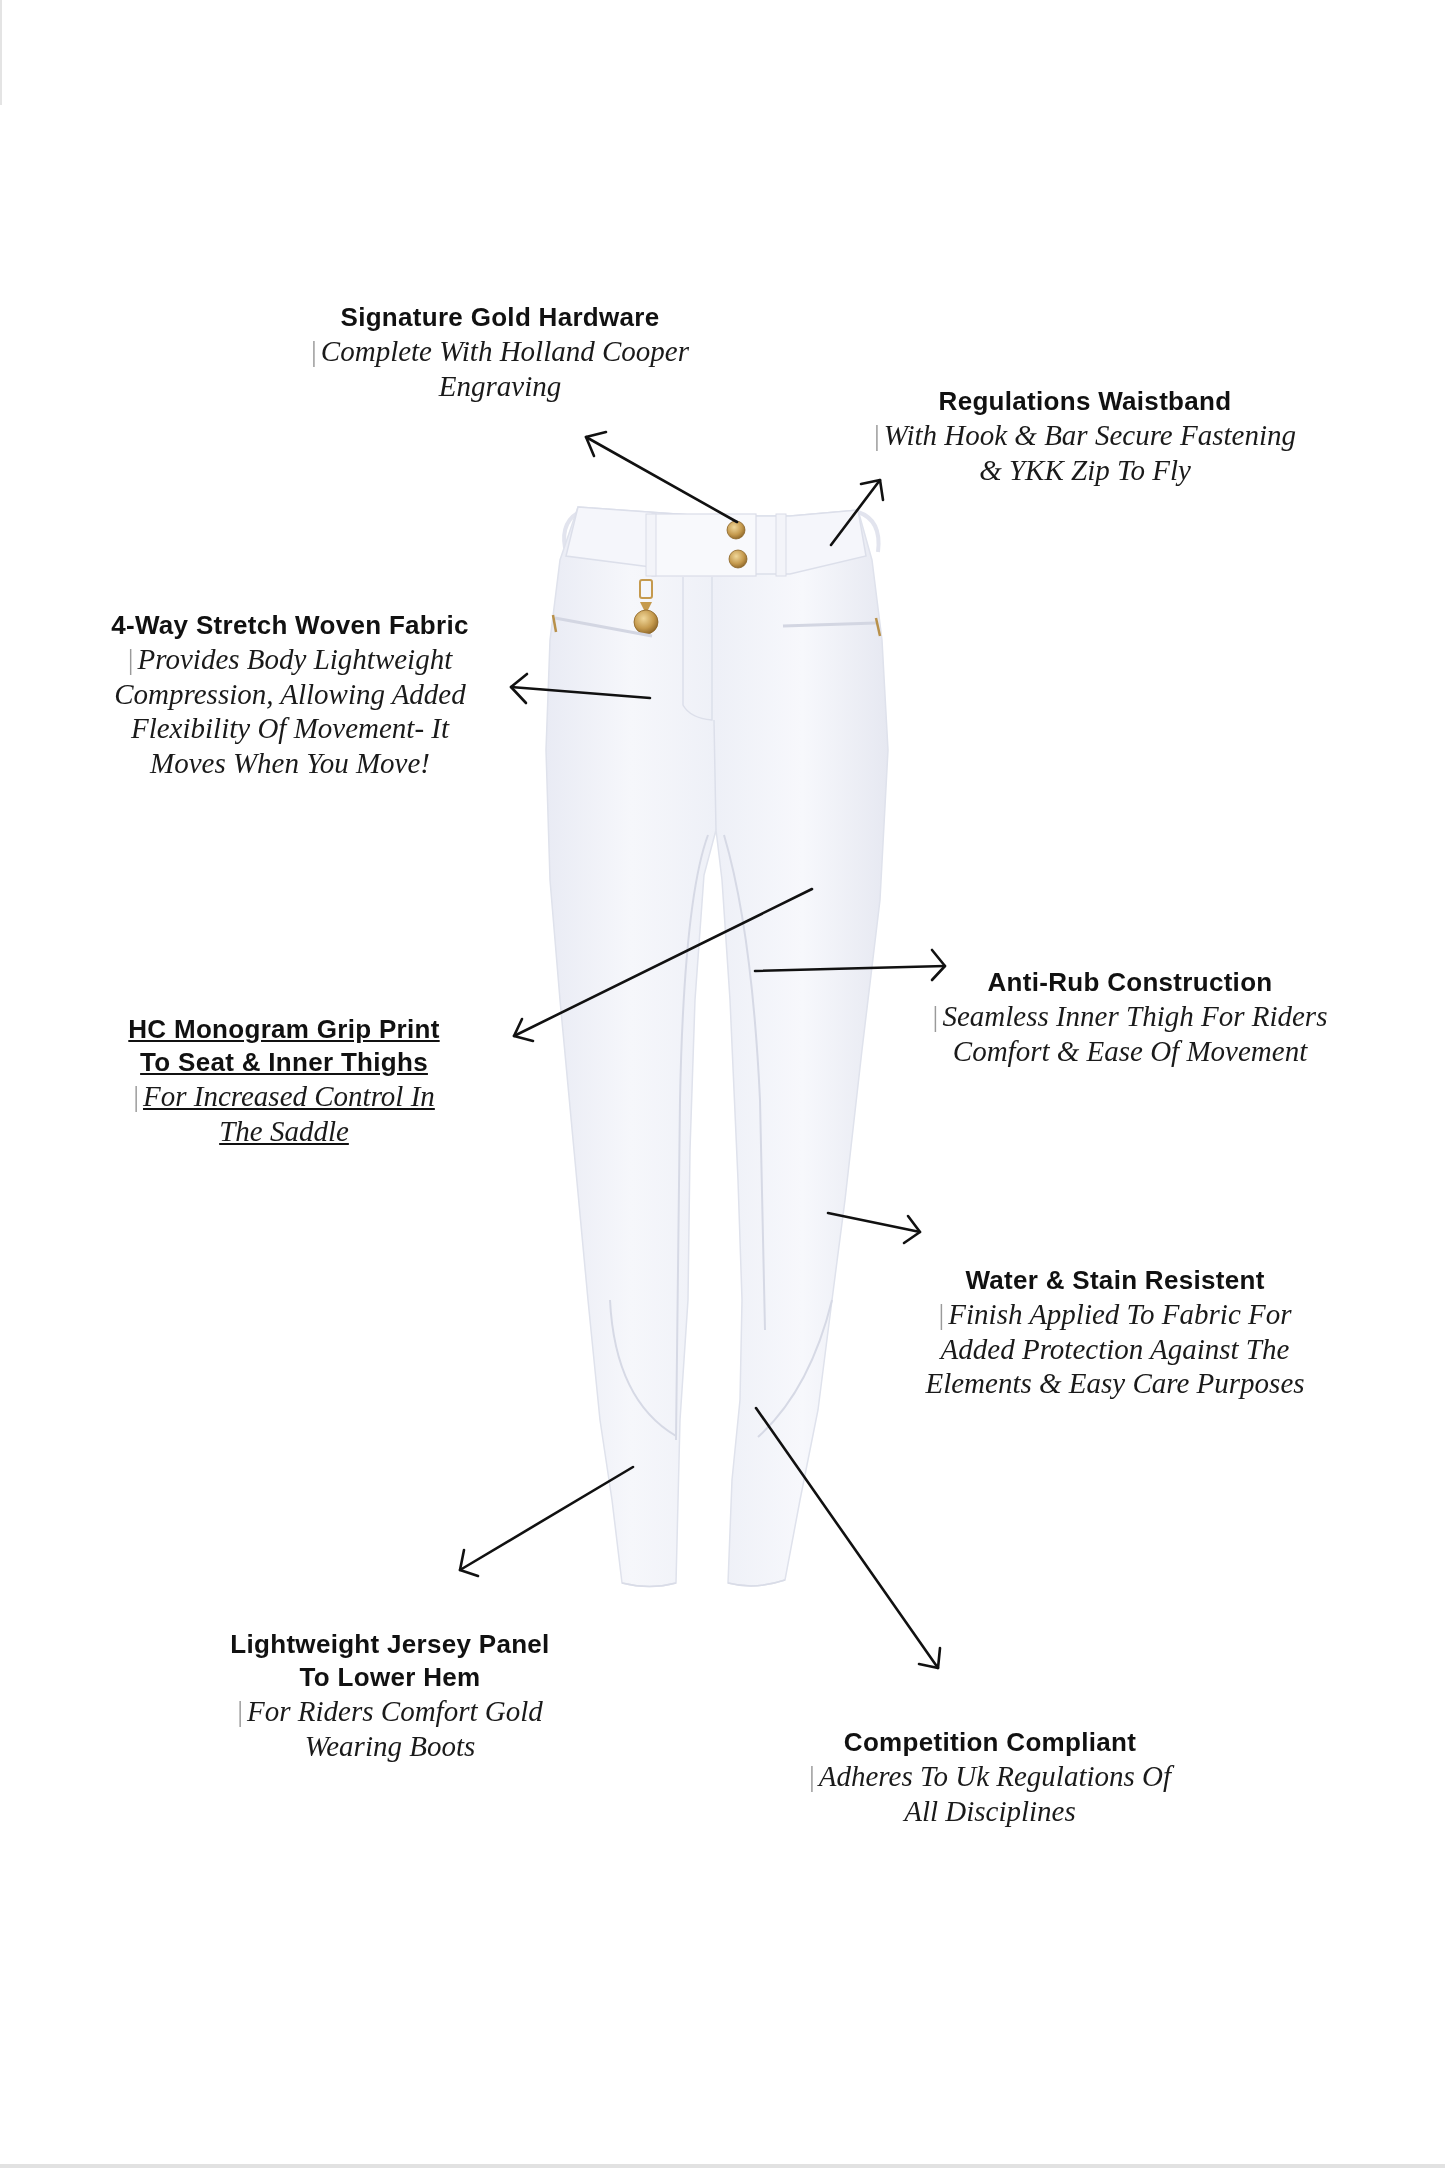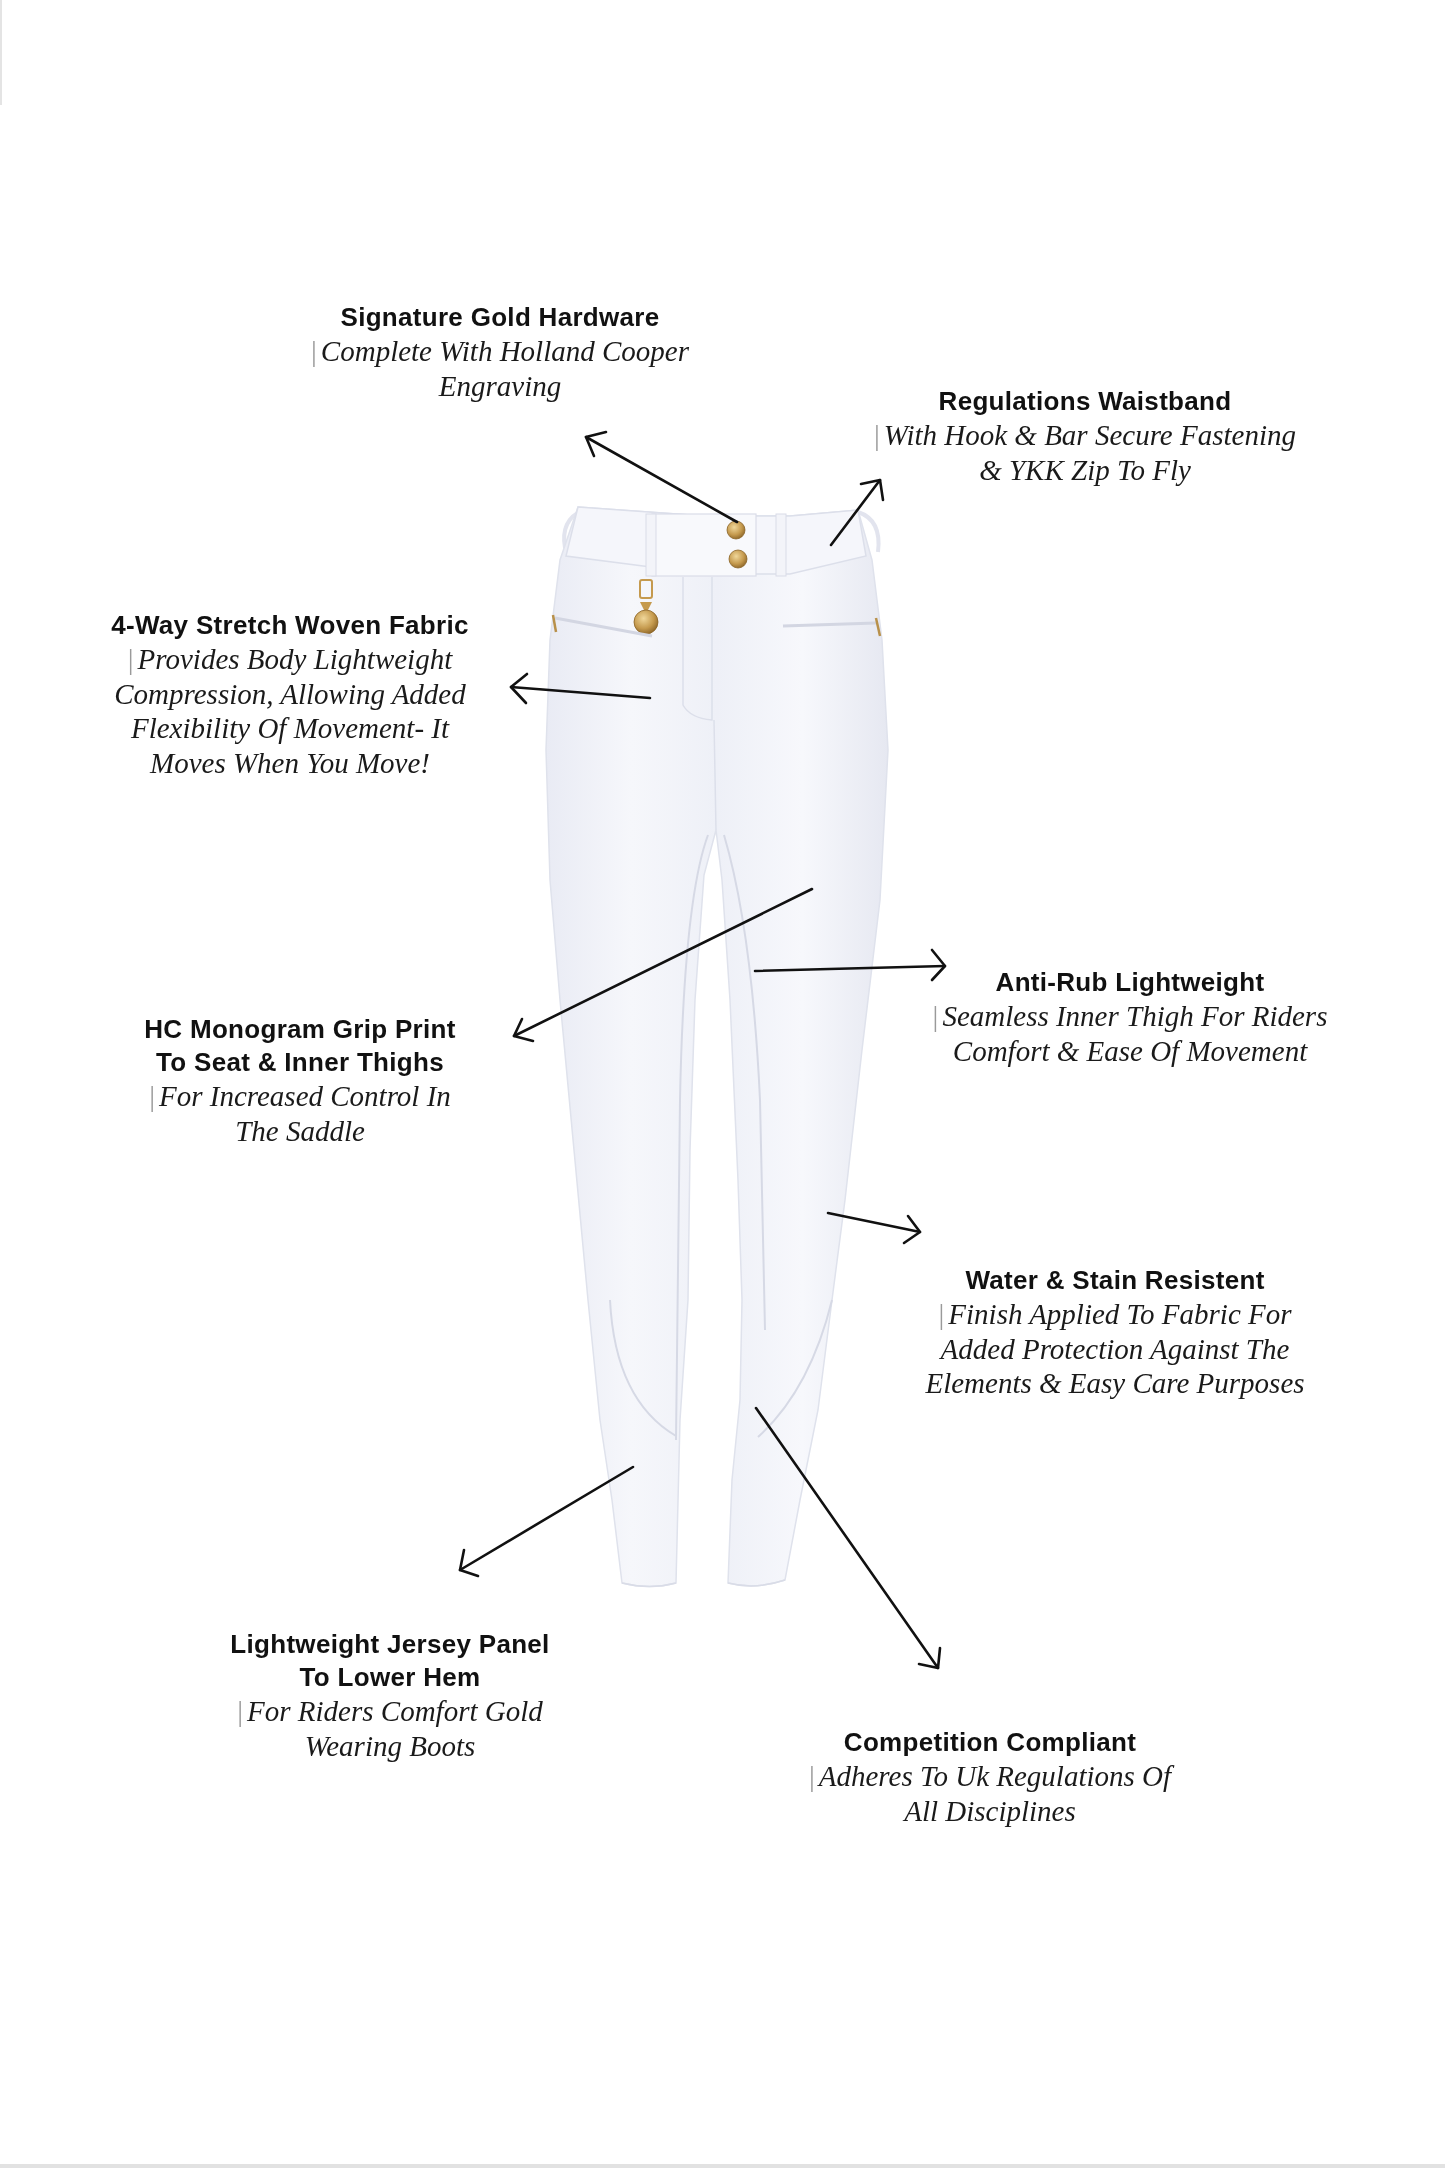--- a/index.html
+++ b/index.html
@@ -141,29 +141,29 @@
 </div>
 
 <div class="callout" style="left:60px; top:609px; width:460px;">
   <div class="title">4-Way Stretch Woven Fabric</div>
   <div class="desc"><span class="bar">|</span><span>Provides Body Lightweight
 Compression, Allowing Added
 Flexibility Of Movement- It
 Moves When You Move!</span></div>
 </div>
 
-<div class="callout" style="left:80px; top:1013px; width:440px;">
+<div class="callout" style="left:64px; top:1013px; width:440px;text-decoration:underline;">
   <div class="title">HC Monogram Grip Print
 To Seat &amp; Inner Thighs</div>
   <div class="desc"><span class="bar">|</span><span>For Increased Control In
 The Saddle</span></div>
 </div>
 
 <div class="callout" style="left:880px; top:966px; width:500px;">
-  <div class="title">Anti-Rub Lightweight</div>
+  <div class="title">Anti-Rub Construction</div>
   <div class="desc"><span class="bar">|</span><span>Seamless Inner Thigh For Riders
 Comfort &amp; Ease Of Movement</span></div>
 </div>
 
 <div class="callout" style="left:880px; top:1264px; width:470px;">
   <div class="title">Water &amp; Stain Resistent</div>
   <div class="desc"><span class="bar">|</span><span>Finish Applied To Fabric For
 Added Protection Against The
 Elements &amp; Easy Care Purposes</span></div>
 </div>

